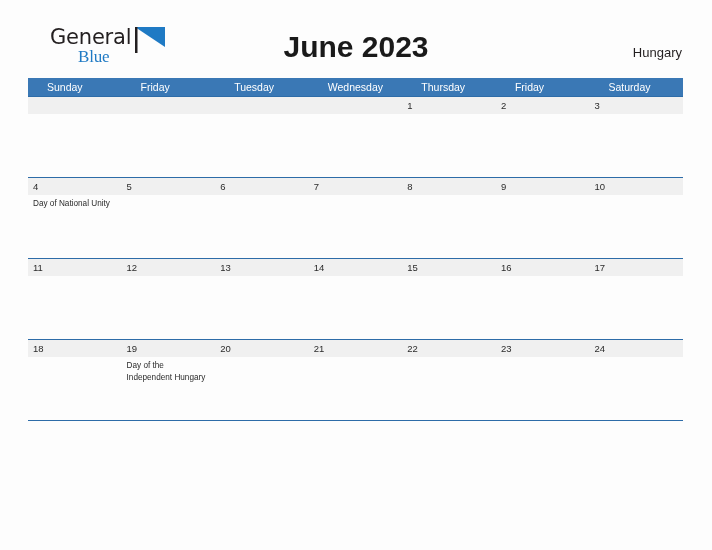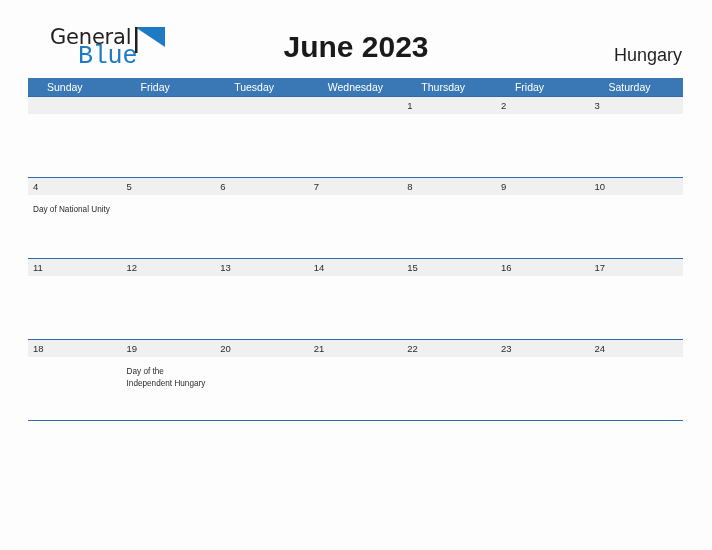--- a/index.html
+++ b/index.html
@@ -37,25 +37,25 @@
     font-size: 21px;
     color: #231f20;
     letter-spacing: -0.2px;
     line-height: 22px;
     font-family: "DejaVu Sans", sans-serif;
   }
   .logo-blue {
     position: absolute;
     left: 28px;
     top: 20px;
-    font-size: 25px;
+    font-size: 17px;
     color: #1f7ac4;
     letter-spacing: -0.2px;
     line-height: 22px;
-    font-family: Liberation Mono, monospace;
+    font-family: Liberation Serif, serif;
   }
   .logo-flag {
     position: absolute;
     left: 85px;
     top: 1px;
     width: 32px;
     height: 26px;
   }
 
   .cal-title {
@@ -67,21 +67,21 @@
     font-size: 30px;
     color: #1a1a1a;
     font-family: "Liberation Sans", sans-serif;
     font-weight: 700;
   }
 
   .cal-country {
     position: absolute;
     right: 30px;
     top: 45px;
-    font-size: 18px;
+    font-size: 13px;
     color: #231f20;
     font-family: "Liberation Sans", sans-serif;
   }
 
   
   .calendar {
     position: absolute;
     left: 28px;
     top: 78px;
     width: 655px;
@@ -124,21 +124,20 @@
     color: #2b2b2b;
     padding-left: 5px;
     box-sizing: border-box;
     font-family: "Liberation Sans", sans-serif;
   }
 
   .ev-strip {
     display: flex;
     background: #fdfdfd;
     height: 63px;
-    margin-top: 6px;
   }
   .ev-cell {
     flex: 1 1 0;
     padding: 3px 8px 0 5px;
     box-sizing: border-box;
     font-size: 8.2px;
     line-height: 11.5px;
     color: #2b2b2b;
     font-family: "Liberation Sans", sans-serif;
     white-space: pre-line;

